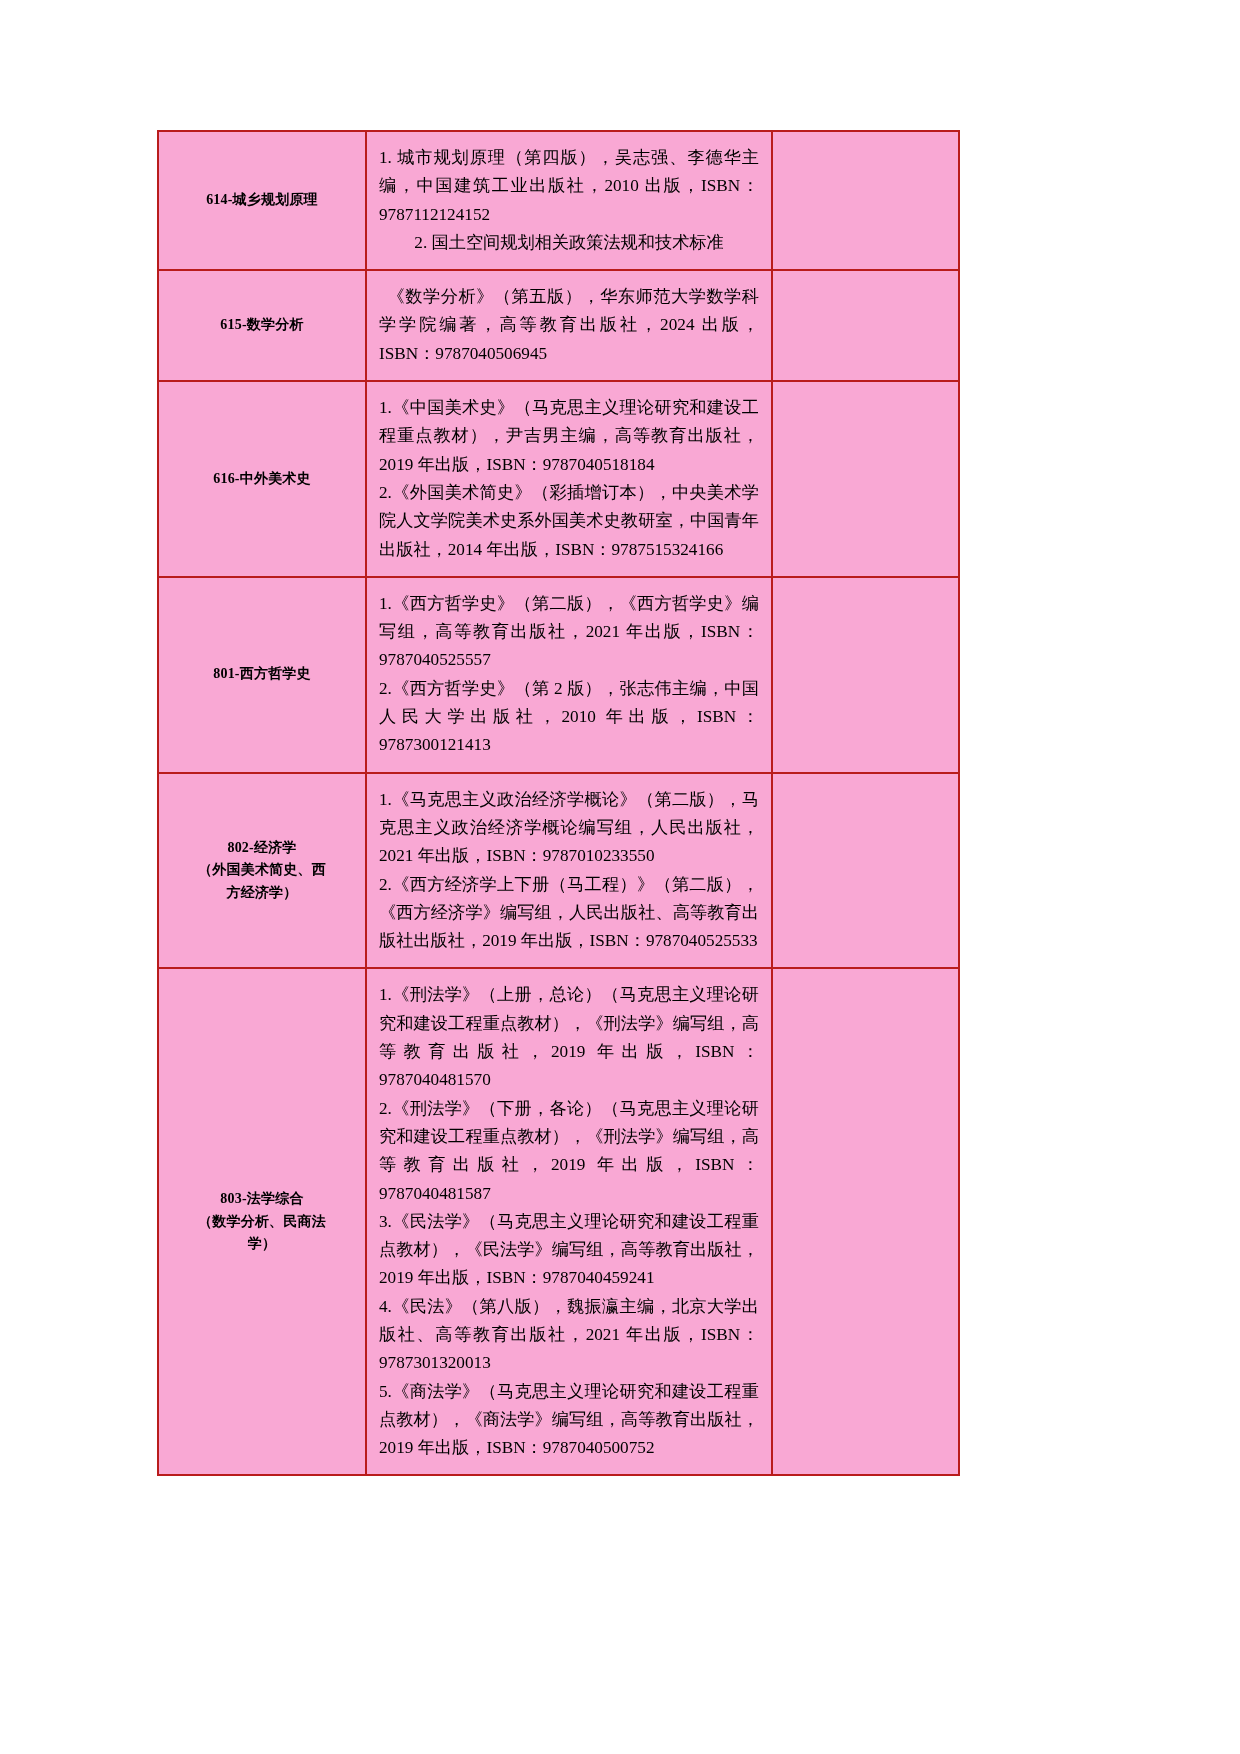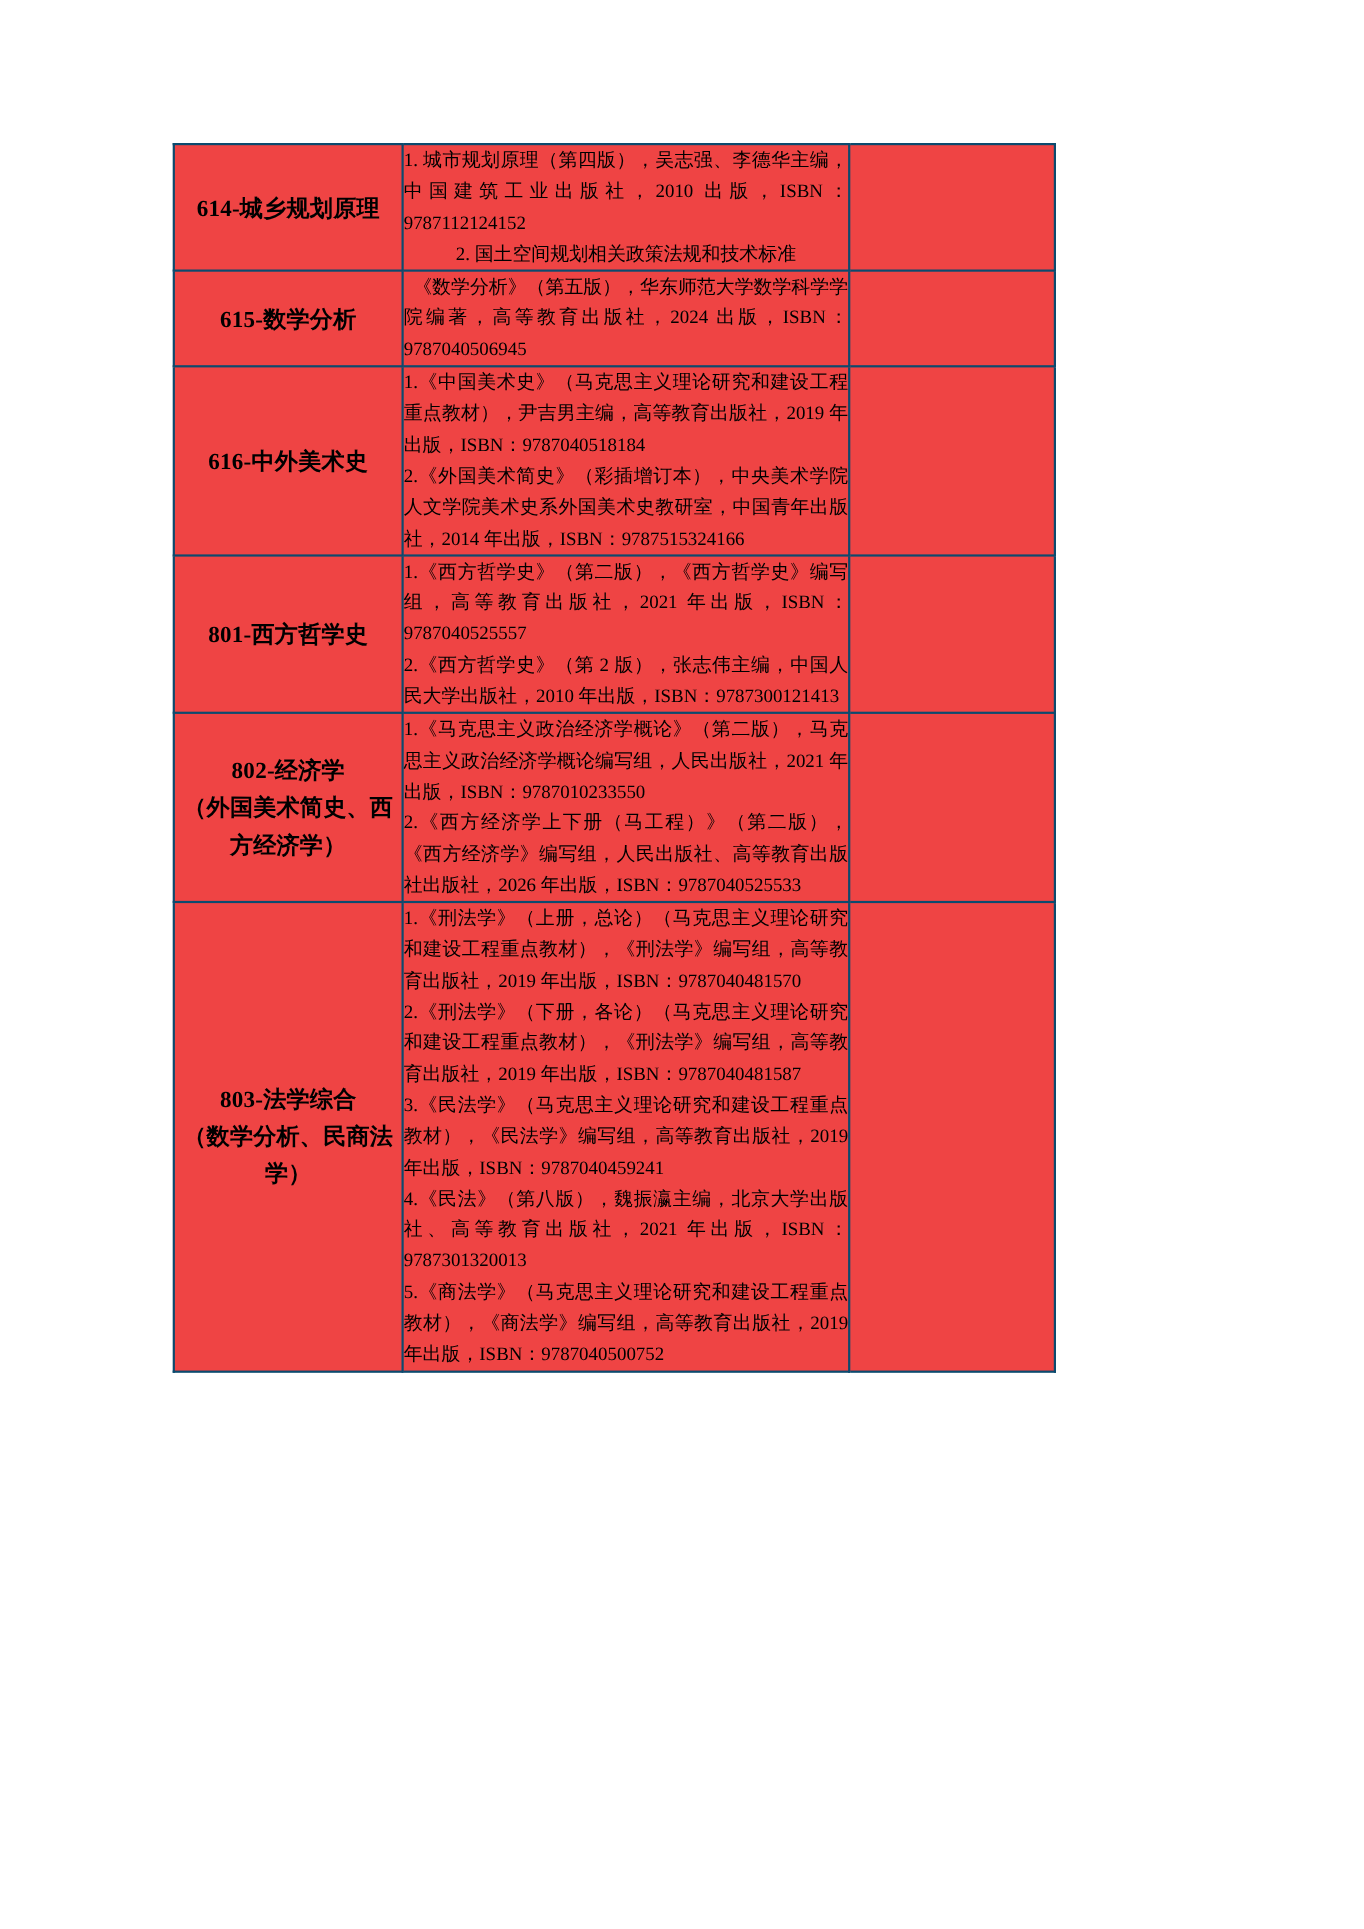--- a/index.html
+++ b/index.html
@@ -26,34 +26,34 @@
 
   table.biblio {
     border-collapse: collapse;
     margin: 0 0 0 157px;
     width: 801px;
     table-layout: fixed;
     background: #fff;
   }
 
   table.biblio td {
-    border: 2px solid #0c4a6e;
+    border: 2px solid #b91c1c;
     vertical-align: middle;
-    padding: 0;
-    background: #ef4444;
+    padding: 12px;
+    background: #f9a8d4;
   }
 
   col.c-subject { width: 208px; }
   col.c-books   { width: 406px; }
   col.c-notes   { width: 187px; }
 
   .subject-cell {
     text-align: center;
     padding: 10px 6px;
-    font-size: 21px;
+    font-size: 14px;
     line-height: 1.62;
     letter-spacing: 0.2px;
     font-family: "Liberation Serif", "DejaVu Serif", serif;
     font-weight: 600;
   }
   .subject-cell .ln { display: block; white-space: nowrap; }
 
   .books-cell {
     vertical-align: top;
     padding: 9px 9px 9px 11px;
@@ -136,21 +136,21 @@
       </tr>
 
       <tr>
         <td class="subject-cell">
           <span class="ln">802-经济学</span>
           <span class="ln">（外国美术简史、西</span>
           <span class="ln">方经济学）</span>
         </td>
         <td class="books-cell">
           <span class="entry just">1.《马克思主义政治经济学概论》（第二版），马克思主义政治经济学概论编写组，人民出版社，2021 年出版，ISBN：9787010233550</span>
-          <span class="entry just">2.《西方经济学上下册（马工程）》（第二版），《西方经济学》编写组，人民出版社、高等教育出版社出版社，2026 年出版，ISBN：9787040525533</span>
+          <span class="entry just">2.《西方经济学上下册（马工程）》（第二版），《西方经济学》编写组，人民出版社、高等教育出版社出版社，2019 年出版，ISBN：9787040525533</span>
         </td>
         <td class="notes-cell"></td>
       </tr>
 
       <tr>
         <td class="subject-cell">
           <span class="ln">803-法学综合</span>
           <span class="ln">（数学分析、民商法</span>
           <span class="ln">学）</span>
         </td>

